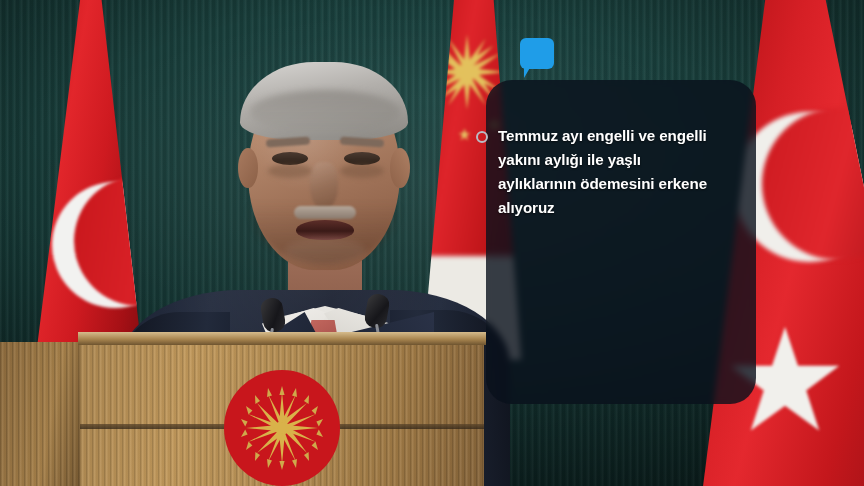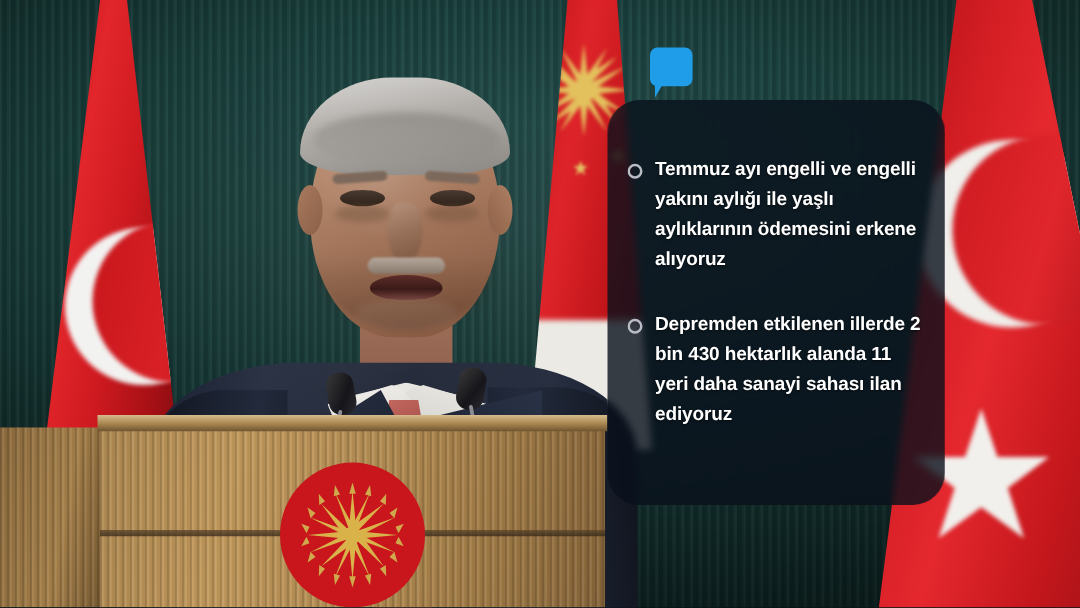--- a/index.html
+++ b/index.html
@@ -300,21 +300,21 @@
   }
   .bubble-tail {
     position:absolute; left:524px; top:66px;
     width:0; height:0;
     border-left:7px solid #1f9de8;
     border-right:5px solid transparent;
     border-bottom:12px solid transparent;
   }
 
   .bullets {
-    position:absolute; left:502px; top:124px;
+    position:absolute; left:476px; top:124px;
     width:252px;
   }
   .bullet-row { display:flex; gap:10px; margin-bottom:28px; }
   .bullet-dot {
     flex:0 0 auto;
     width:12px; height:12px; margin-top:7px;
     border:2px solid #b9bcc4; border-radius:50%;
   }
   .bullet-text {
     color:#ffffff;
@@ -496,19 +496,15 @@
 
   <div class="card"></div>
   <div class="bubble"></div>
   <div class="bubble-tail"></div>
 
   <div class="bullets">
     <div class="bullet-row">
       <div class="bullet-dot"></div>
       <div class="bullet-text">Temmuz ayı engelli ve engelli yakını aylığı ile yaşlı aylıklarının ödemesini erkene alıyoruz</div>
     </div>
-    <div class="bullet-row">
-      <div class="bullet-dot"></div>
-      <div class="bullet-text">Depremden etkilenen illerde 2 bin 430 hektarlık alanda 11 yeri daha sanayi sahası ilan ediyoruz</div>
-    </div>
   </div>
 
 </div>
 
 </body></html>

